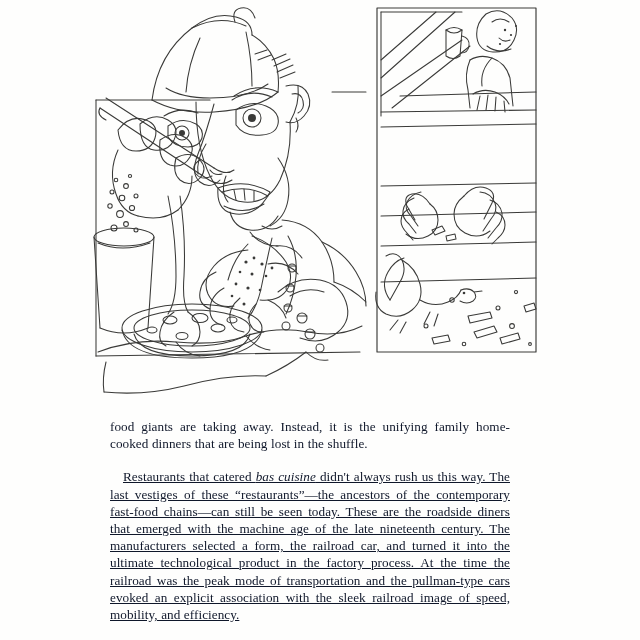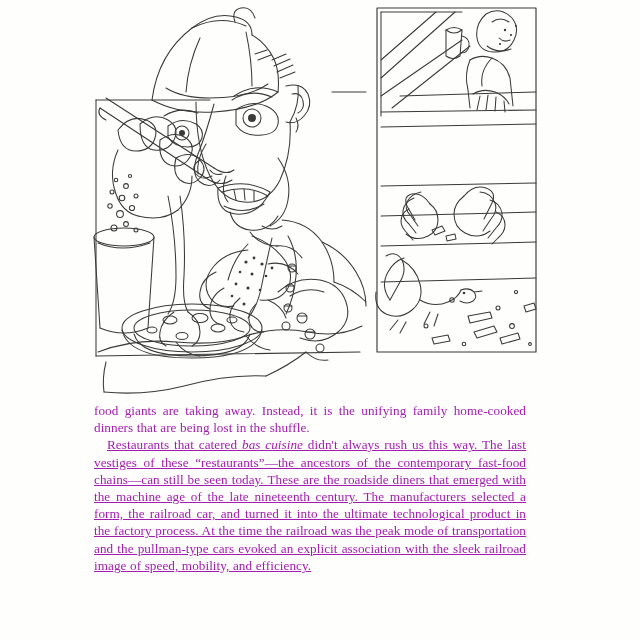--- a/index.html
+++ b/index.html
@@ -31,26 +31,26 @@
   }
 
   
   #bodytext {
     position: absolute;
     left: 94px;
     top: 402px;
     width: 432px;
   }
   .para {
-    margin: 0;
+    margin: 16px;
     text-align: justify;
     text-justify: inter-word;
     font-size: 13.2px;
     line-height: 17.2px;
-    color: #a21caf;
+    color: #0f172a;
     letter-spacing: 0.05px;
     word-spacing: 0.2px;
     -webkit-font-smoothing: antialiased;
   }
   .para.indent {
     text-indent: 13px;
   }
   .para + .para {
     margin-top: 0px;
     text-decoration: underline;

